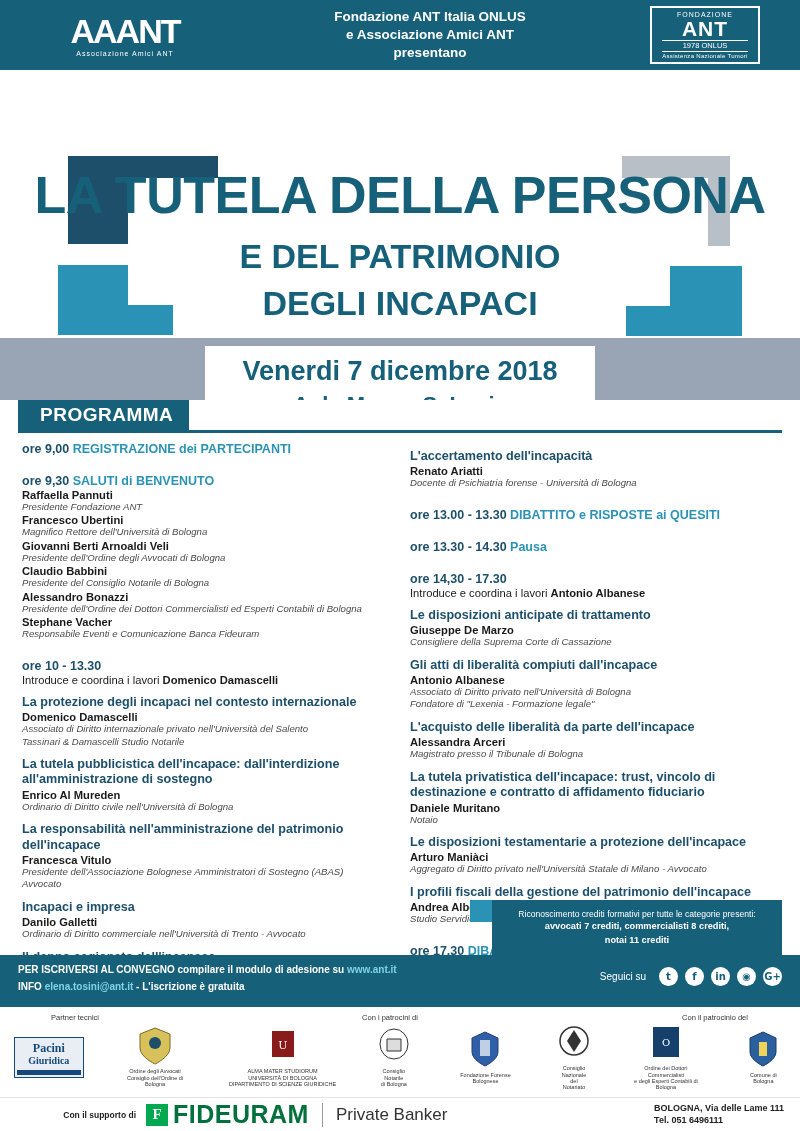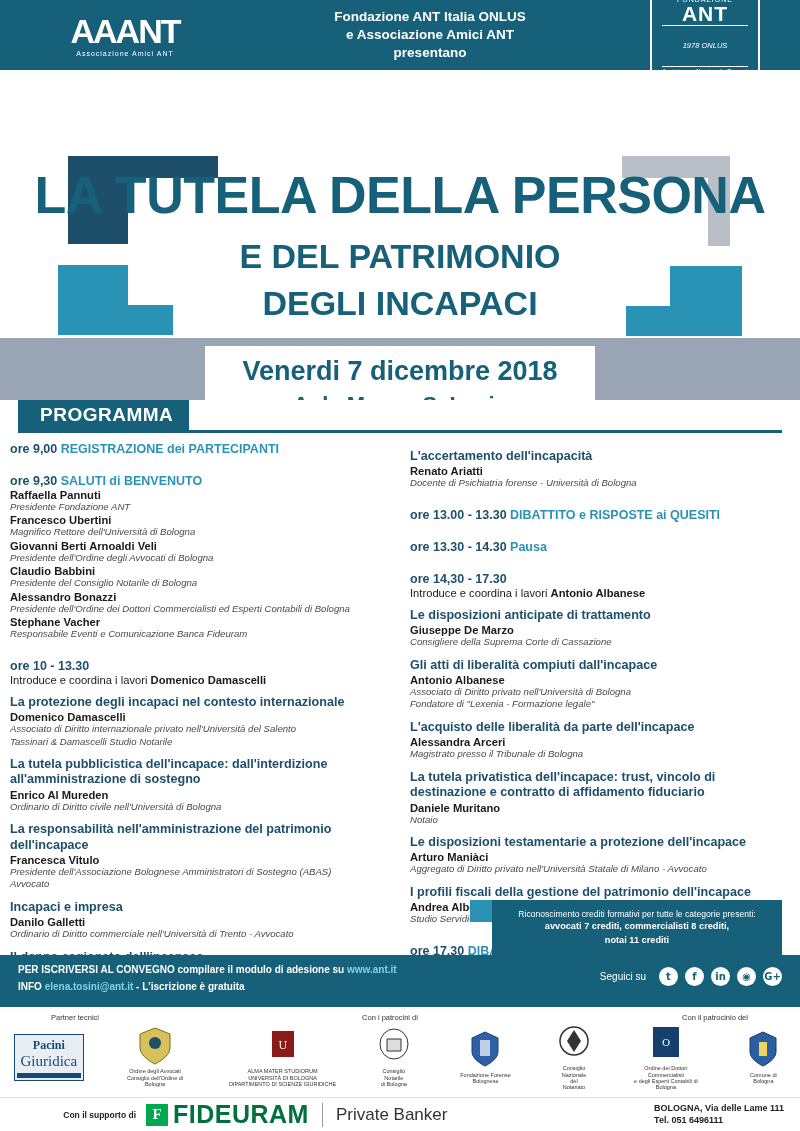--- a/index.html
+++ b/index.html
@@ -20,21 +20,21 @@
   .hdr-logo-left { width: 250px; text-align: center; }
   .ant-logo { font-weight: bold; font-size: 34px; letter-spacing: -2px; line-height: 1; }
   .ant-sub { font-size: 7px; letter-spacing: 1px; margin-top: 2px; }
   .hdr-center { flex: 1; text-align: center; font-size: 13.5px; font-weight: bold; line-height: 1.35; }
   .hdr-logo-right { width: 190px; display: flex; justify-content: center; }
   .fond-box {
     border: 2px solid #fff; padding: 3px 10px 3px; text-align: center; line-height: 1.05;
   }
   .fond-box .f1 { font-size: 7px; letter-spacing: 1px; }
   .fond-box .f2 { font-size: 21px; font-weight: bold; letter-spacing: 1px; }
-  .fond-box .f3 { font-size: 7.5px; border-top: 1px solid #fff; border-bottom: 1px solid #fff; padding: 16px 0; font-style: italic; }
+  .fond-box .f3 { font-size: 7.5px; border-top: 1px solid #fff; border-bottom: 1px solid #fff; padding: 1px 0; }
   .fond-box .f4 { font-size: 6px; letter-spacing: .3px; margin-top: 1px; }
 
   
   .title-area { position: relative; height: 330px; background: #ffffff; overflow: hidden; }
   .deco { position: absolute; }
   
   .deco-tl { left: 68px; top: 86px; width: 60px; height: 88px; background: #1d4f6b; }
   .deco-tl2 { left: 68px; top: 86px; width: 150px; height: 22px; background: #1d4f6b; }
   
   .deco-tr { right: 70px; top: 86px; width: 22px; height: 90px; background: #b9bfc7; }
@@ -69,21 +69,21 @@
   .prog-wrap { position: absolute; top: 400px; left: 0; width: 800px; }
   .prog-bar {
     background: #17607a; color: #fff; display: inline-block;
     padding: 4px 16px 4px 22px; font-size: 19px; font-weight: bold; letter-spacing: .5px;
     margin-left: 18px;
   }
   .prog-underline { height: 3px; background: #17607a; margin: 0 18px 0 18px; }
 
   
   .cols { position: absolute; top: 440px; left: 0; width: 800px; display: flex; }
-  .col { width: 50%; padding: 0 10px; }
+  .col { width: 50%; padding: 0 22px; }
   .col.right { padding-left: 10px; padding-right: 18px; }
 
   .ore { font-size: 12.5px; font-weight: bold; color: #1d4f6b; margin-top: 18px; }
   .ore .teal { color: #2a93b5; font-weight: bold; }
   .ore .dark { color: #1d4f6b; }
   .ore-first { margin-top: 2px; }
   .talk-title { font-size: 12.6px; font-weight: bold; color: #1d4f6b; margin-top: 9px; line-height: 1.22; }
   .name { font-size: 11.2px; font-weight: bold; color: #1a1a1a; margin-top: 1px; }
   .role { font-size: 9.6px; font-style: italic; color: #4a4a4a; line-height: 1.3; }
   .intro { font-size: 11.2px; color: #1a1a1a; margin-top: 1px; }
@@ -119,21 +119,21 @@
   
   .partners { position: absolute; top: 1007px; left: 0; width: 800px; height: 90px; background: #fff; }
   .plabels { display: flex; font-size: 7.5px; color: #333; padding: 6px 0 0; }
   .plabel { text-align: center; }
   .plogos { display: flex; align-items: center; justify-content: space-between; padding: 2px 14px 0; gap: 35px; }
   .logo-box { text-align: center; font-size: 5.5px; color: #333; line-height: 1.15; }
   .pacini {
     background: #e8eef4; border: 1px solid #16497a; width: 74px; padding: 4px 2px 2px;
   }
   .pacini .p1 { color: #16497a; font-weight: bold; font-size: 12px; font-family: "Liberation Serif", serif; }
-  .pacini .p2 { color: #16497a; font-weight: normal; font-size: 15px; font-family: "Liberation Serif", serif; }
+  .pacini .p2 { color: #16497a; font-weight: bold; font-size: 10px; font-family: "Liberation Serif", serif; }
   .pacini .bar { height: 5px; background: #16497a; margin-top: 3px; }
   .crest { width: 34px; height: 38px; margin: 0 auto 2px; }
 
   
   .footer {
     position: absolute; top: 1097px; left: 0; width: 800px; height: 34px;
     background: #ffffff; border-top: 1px solid #e3e3e3;
     display: flex; align-items: center; padding: 0 16px; gap: 10px;
   }
   .supp { font-size: 8.5px; font-weight: bold; color: #222; width: 120px; text-align: right; }

